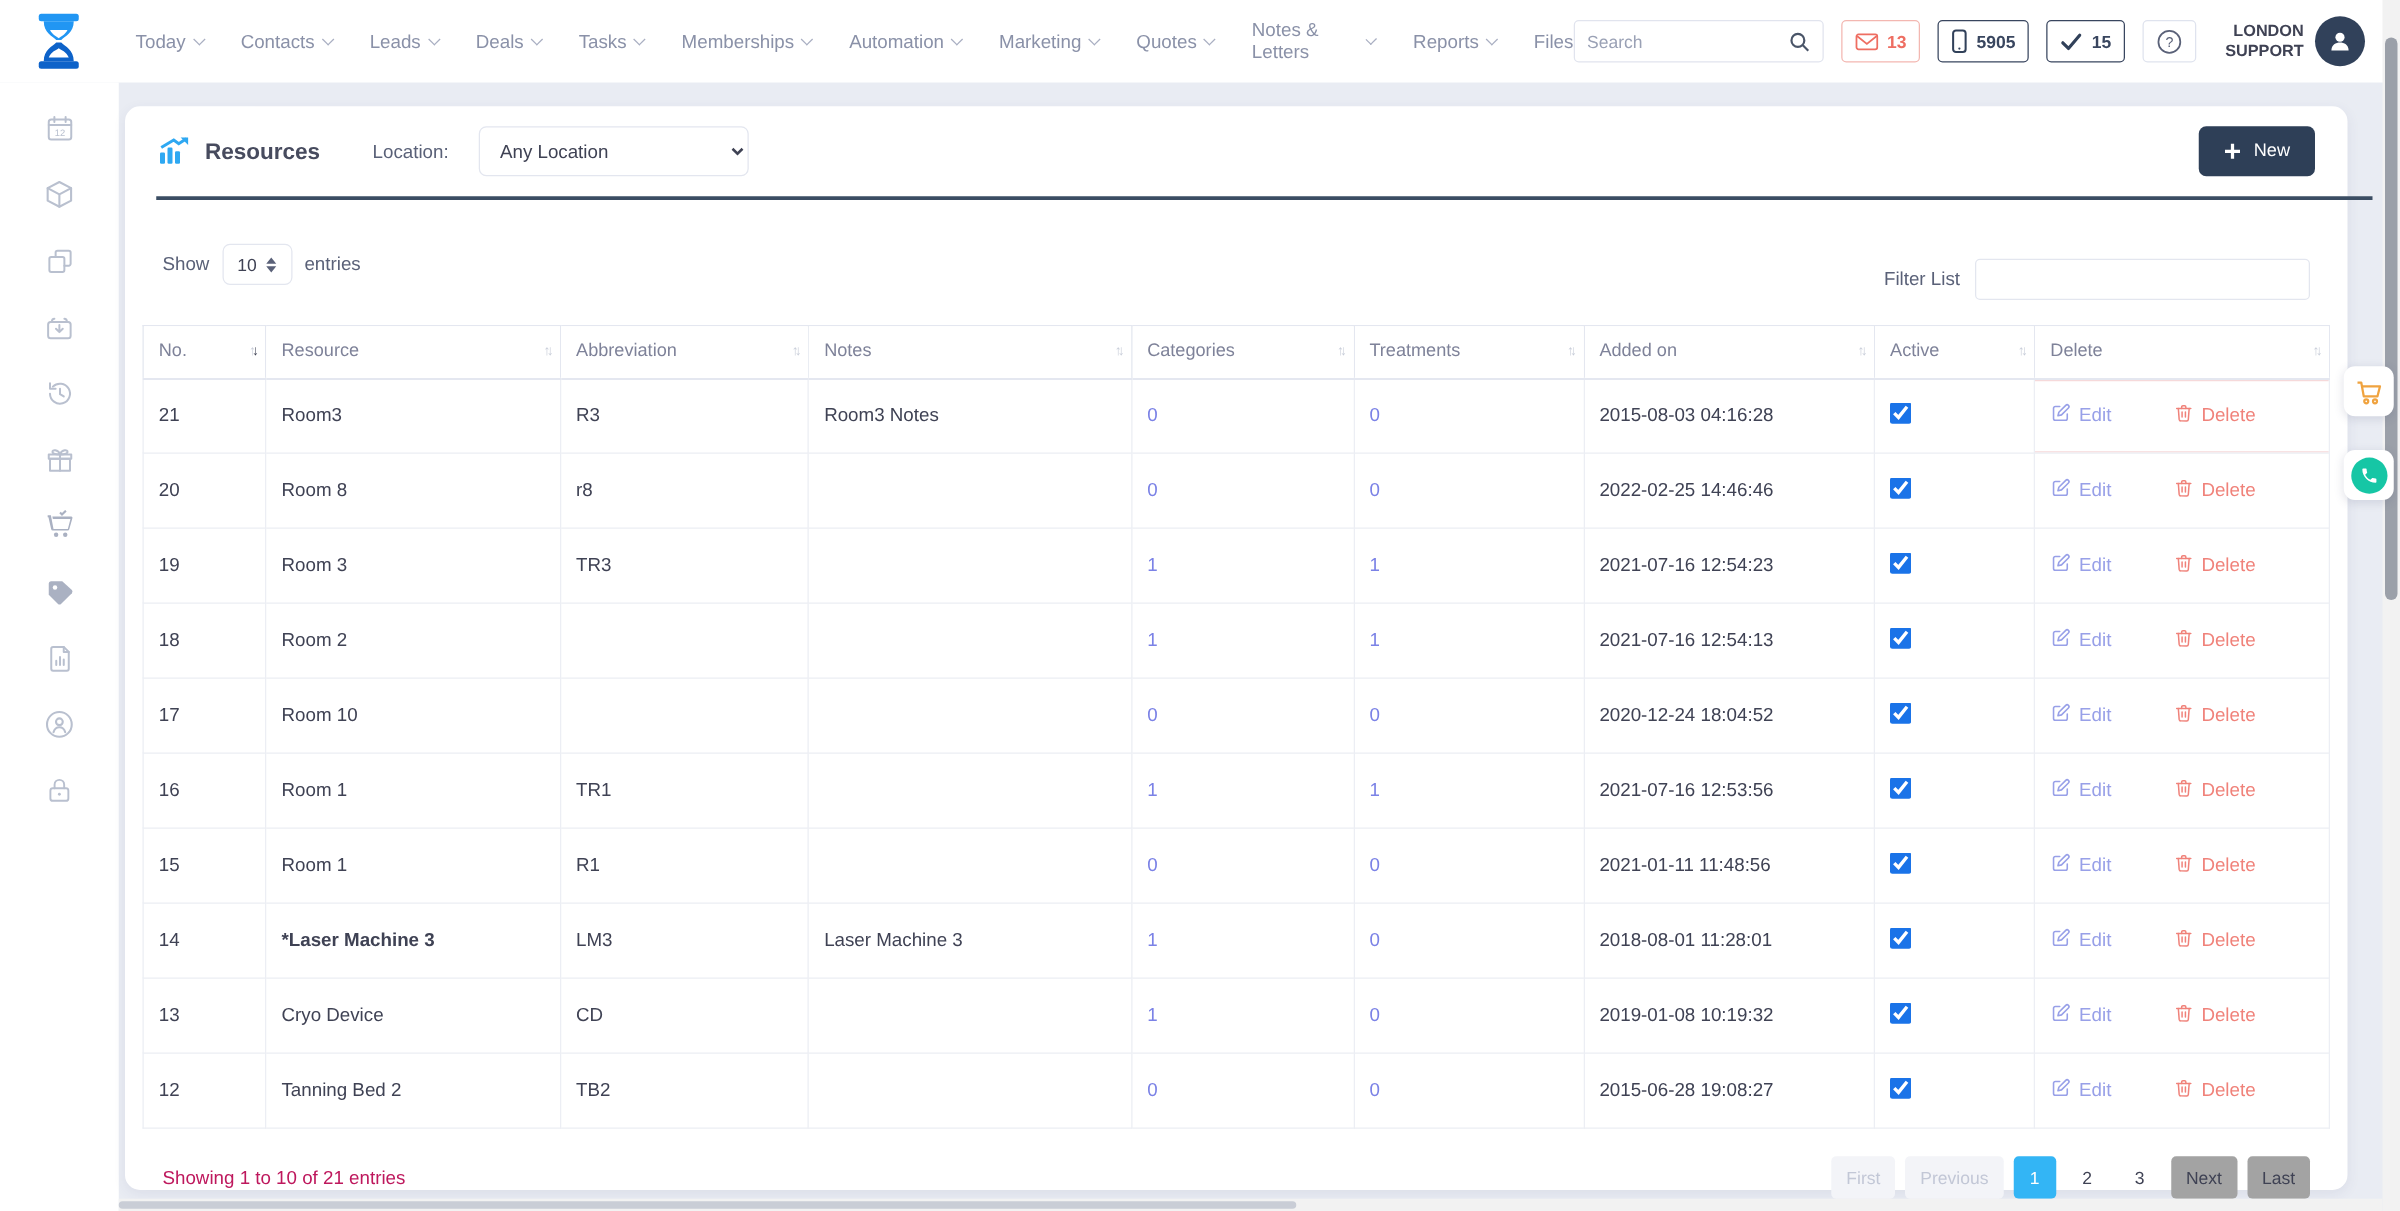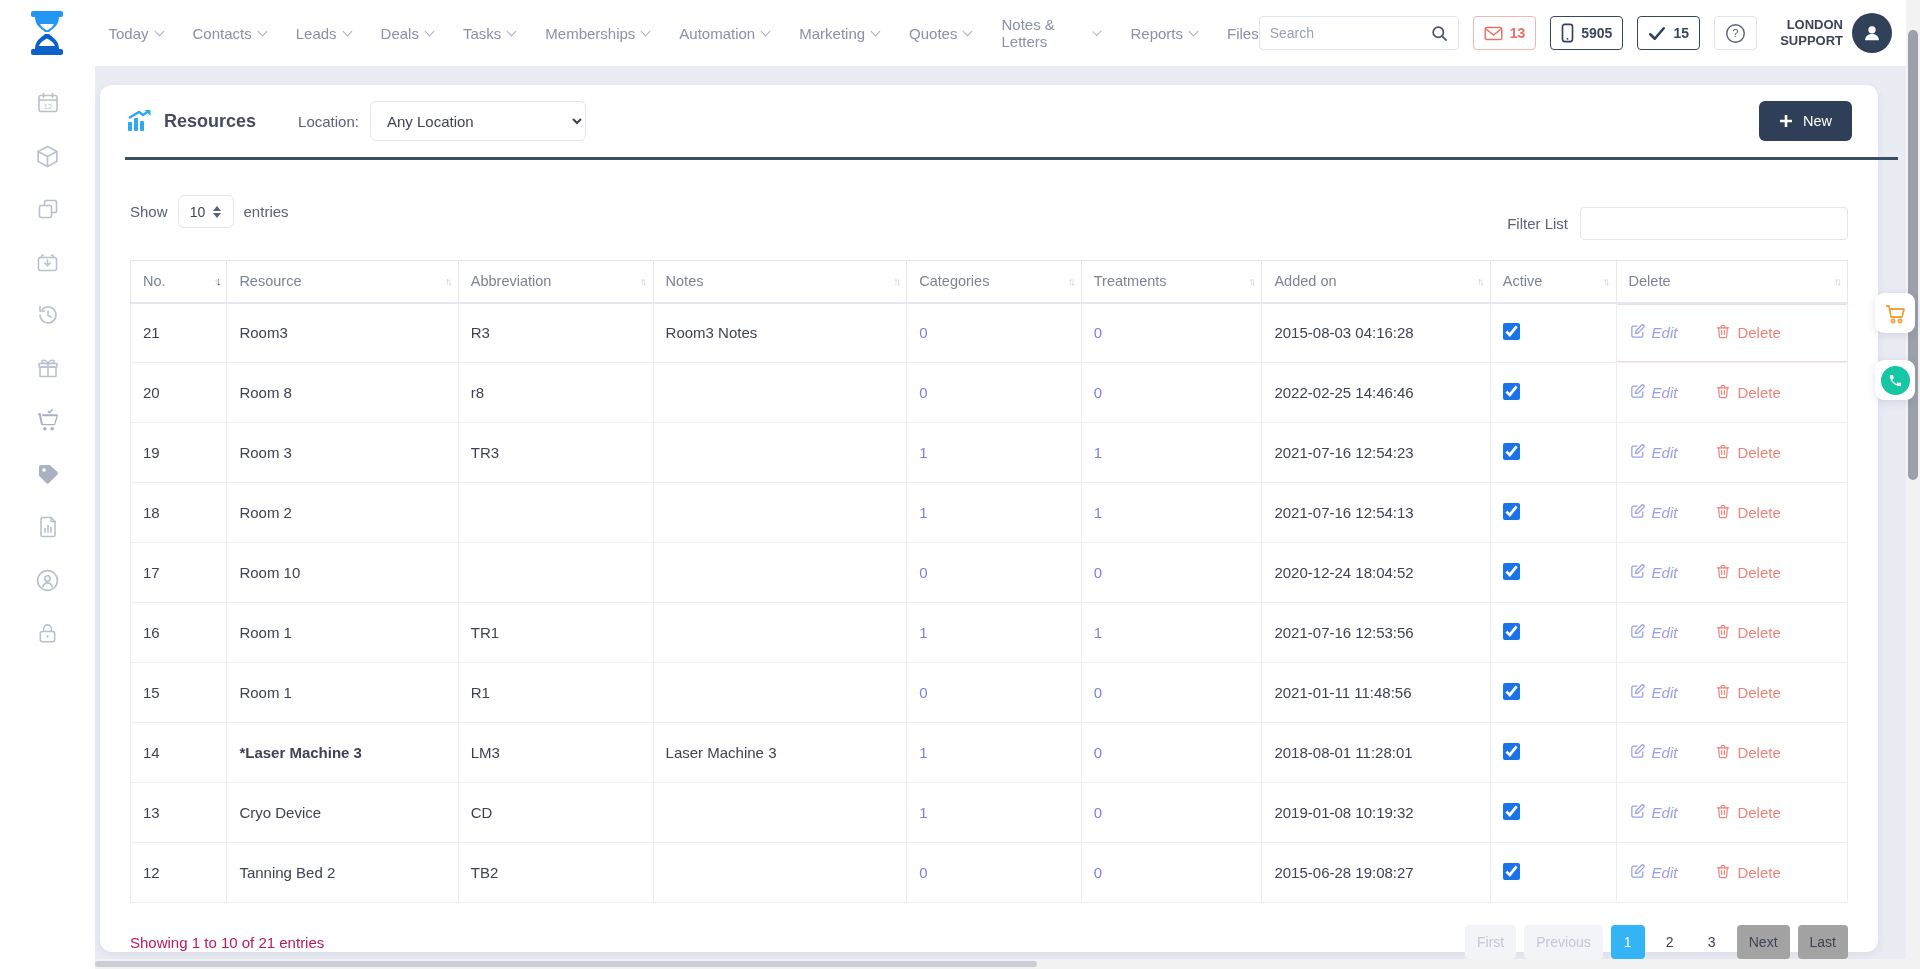--- a/index.html
+++ b/index.html
@@ -34,21 +34,21 @@
   .sidebar { position:absolute; left:0; top:66px; width:95px; height:903px; background:#ffffff;
     display:flex; flex-direction:column; align-items:center; padding-top:26px; gap:27px; }
   .side-item { width:26px; height:26px; display:flex; align-items:center; justify-content:center; cursor:pointer; }
 
   
   .card { position:absolute; left:100px; top:85px; width:1778px; height:867px; background:#fff;
     border-radius:12px; box-shadow:0 3px 10px rgba(60,70,110,.08); }
   .card-header { height:72px; display:flex; align-items:center; padding:0 26px; }
   .title-icon { margin-right:12px; display:flex; }
   .page-title { font-size:18px; font-weight:bold; color:#474b5e; margin-right:42px; }
-  .loc-label { font-size:15px; color:#5a6178; margin-right:11px; }
+  .loc-label { font-size:15px; color:#5a6178; margin-right:24px; }
   .loc-select { width:216px; height:40px; border:1px solid #e3e6ef; border-radius:6px; font-size:15px;
     color:#3f4254; padding:0 12px; background:#fff; font-family:inherit; appearance:auto; }
   .new-btn { margin-left:auto; background:#2e3f57; color:#fff; border:none; border-radius:6px;
     height:40px; padding:0 20px; font-size:14.5px; font-weight:normal; display:flex; align-items:center;
     gap:10px; cursor:pointer; font-family:inherit; }
   .dark-divider { position:absolute; left:25px; right:-20px; top:72px; height:3px; background:#3b4d63; }
 
   
   .controls { display:flex; align-items:center; padding:26px 30px 20px 30px; }
   .show-label,.entries-label { font-size:15px; color:#5a6178; }
@@ -57,35 +57,35 @@
   .spin { display:flex; flex-direction:column; gap:2px; }
   .spin i { width:0; height:0; border-left:4px solid transparent; border-right:4px solid transparent; display:block; }
   .spin .up { border-bottom:5px solid #5a6178; }
   .spin .dn { border-top:5px solid #5a6178; }
   .filter-wrap { margin-left:auto; display:flex; align-items:center; gap:12px;margin-top:24px; }
   .filter-label { font-size:15px; color:#5a6178; }
   .filter-input { width:268px; height:33px; border:1px solid #e3e6ef; border-radius:4px; padding:0 10px;
     font-size:14px; font-family:inherit; color:#3f4254; outline:none; }
 
   
-  .table-wrap { padding:0 30px; }
+  .table-wrap { padding:0 14px; }
   table { width:100%; border-collapse:collapse; table-layout:fixed; }
   th { height:42px; border:1px solid #e4e7f0; font-size:14.5px; font-weight:normal; color:#7e8299;
     text-align:left; padding:0 12px; position:relative; cursor:pointer; background:#fff; }
   .sort { position:absolute; right:8px; top:50%; transform:translateY(-50%); font-size:11px;
     letter-spacing:-3px; color:#c8cdd9; }
   .sort b { font-weight:normal; color:#3f4254; }
   td { height:60px; border:1px solid #eceef4; font-size:15px; color:#3f4254; padding:0 12px; background:#fff; }
   tbody tr:first-child td { border-top:2px solid #e4e7f0; }
   td.bold { font-weight:bold; }
   td a.cnt { color:#7b82e6; text-decoration:none; cursor:pointer; }
   .chk { width:17px; height:17px; accent-color:#1a73e8; cursor:pointer; }
   .opt-cell { white-space:nowrap; }
   .opt-link { display:inline-flex; align-items:center; gap:6px; font-size:15px; text-decoration:none; cursor:pointer; }
-  .opt-edit { color:#98a0e8; margin-right:38px;font-style:italic; }
+  .opt-edit { color:#98a0e8; margin-right:50px; }
   .opt-del { color:#f0827a; }
   tr.hl td.opt-cell { box-shadow:inset 0 1px 0 #f6d9da, inset 0 -1px 0 #f6d9da; }
 
   
   .tfooter { display:flex; align-items:center; padding:22px 30px; }
   .summary { font-size:15px; color:#be185d; }
   .pager { margin-left:auto; display:flex; align-items:center; gap:8px; }
   .pg { min-width:34px; height:34px; border-radius:4px; border:none; font-size:14px; font-family:inherit;
     display:flex; align-items:center; justify-content:center; padding:0 12px; cursor:pointer; }
   .pg.disabled { background:#f3f4f8; color:#c2c7d6; cursor:default; }

